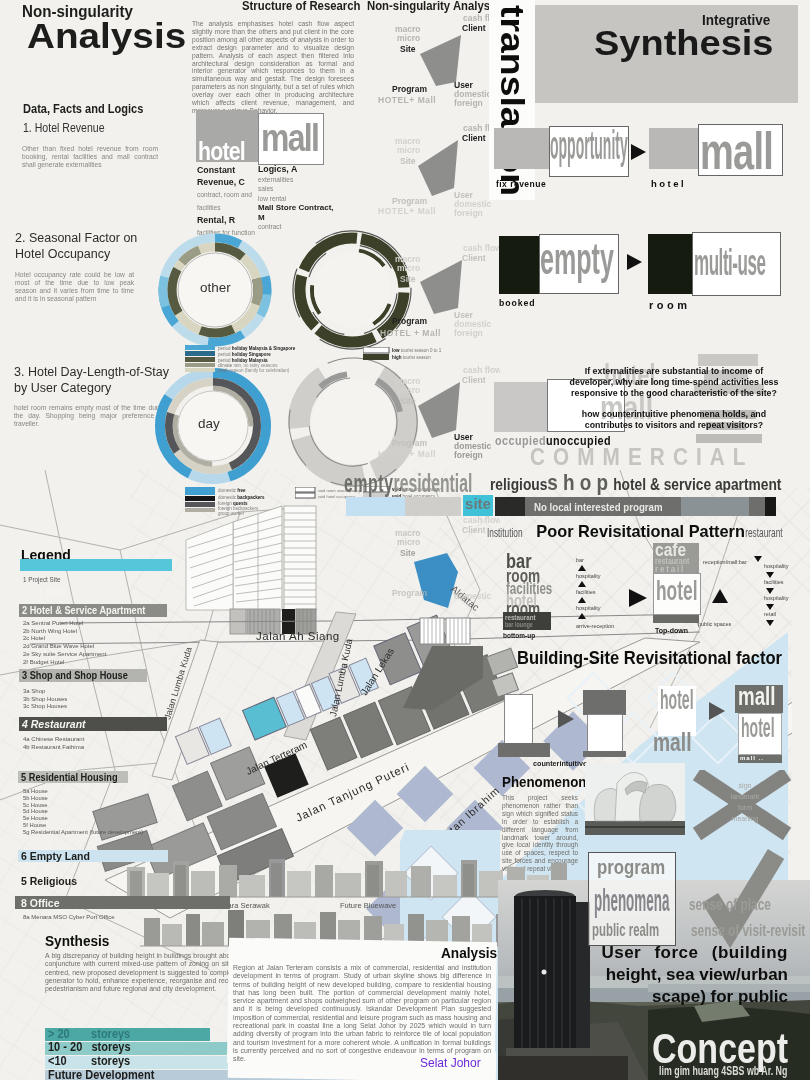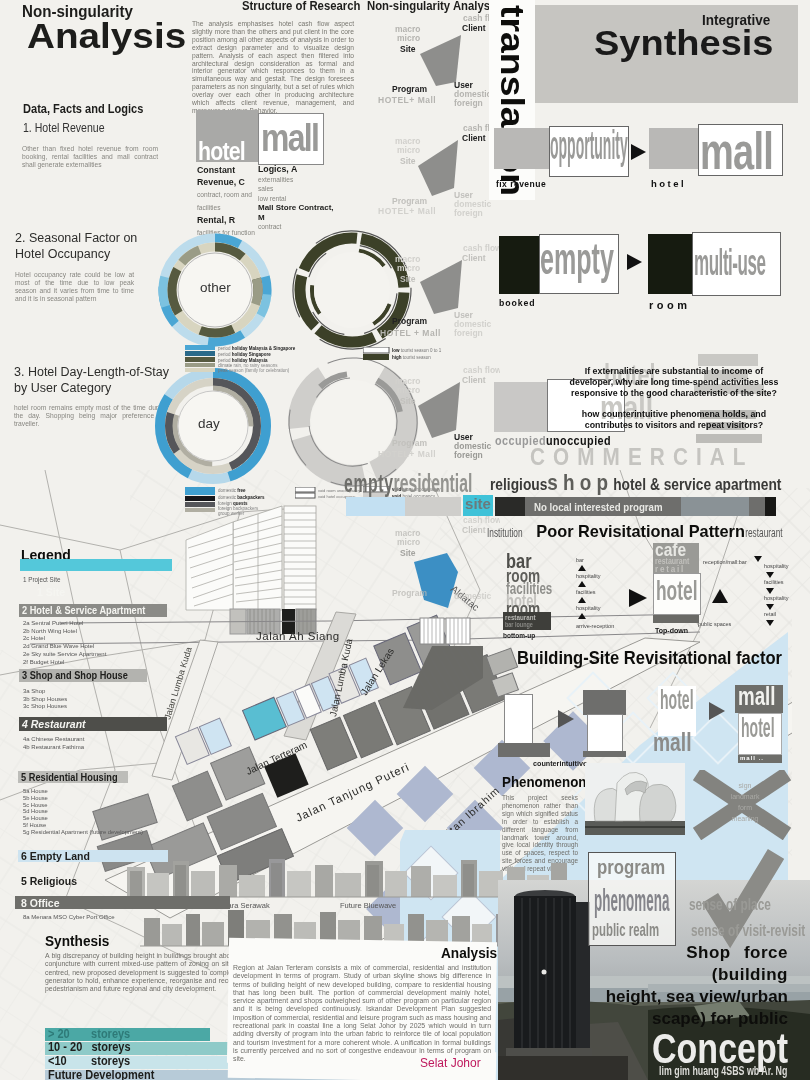--- a/index.html
+++ b/index.html
@@ -714,21 +714,21 @@
       <path d="M48 18 V168"></path>
       <path d="M56 18 V168"></path>
       <path d="M64 18 V168"></path>
       <path d="M72 18 V168"></path>
     </g>
 <circle cx="46" cy="92" r="2.5" fill="#e8e8e6"></circle>
 <rect x="8" y="168" width="86" height="10" fill="#4e4e4a"></rect>
 <rect x="0" y="176" width="130" height="24" fill="#302f2b"></rect>
 </svg>
 
-<div class="abs bold" style="left:598px;top:942px;z-index:6;width:190px;font-size:17px;line-height:22px;color:#0d0d0b;text-align:right;"><span style="letter-spacing:0.5px;word-spacing:8px;">Shop force (building</span><br>height, sea view/urban<br>scape) for public</div>
+<div class="abs bold" style="left:598px;top:942px;z-index:6;width:190px;font-size:17px;line-height:22px;color:#0d0d0b;text-align:right;"><span style="letter-spacing:0.5px;word-spacing:8px;">User force (building</span><br>height, sea view/urban<br>scape) for public</div>
 
 <div class="abs bold cx" style="left:652px;top:1025px;font-size:42px;color:#ececea;transform:scaleX(0.81);z-index:6;">Concept</div>
 
 <div class="abs bold cx" style="left:659px;top:1063px;font-size:13px;color:#dcdcd8;transform:scaleX(0.68);z-index:6;">lim gim huang 4SBS wb Ar. Ng</div>
 
 <div class="abs bold cx" style="left:21px;top:547px;font-size:14px;color:#0d0d0b;">Legend</div>
 
 <div class="abs" style="left:20px;top:559px;width:152px;height:12px;background:#54c8da;"></div>
 <div class="abs bold cx" style="left:37px;top:559px;font-size:10.5px;color:#f5f5f1;margin-top:27px;">1 Site</div>
 <div class="abs cx" style="left:23px;top:576px;font-size:6.3px;color:#555;">1 Project Site</div>
@@ -771,13 +771,13 @@
 <div class="abs" style="left:45px;top:1070px;width:315px;height:13px;background:#b7cbd8;"></div>
 <div class="abs bold cx" style="left:48px;top:1068px;font-size:12.5px;color:#1d1d1b;transform:scaleX(0.88);">Future Development</div>
 
 <div class="abs" style="left:228px;top:940px;width:268px;height:125px;background:#fbfbf9;transform:rotate(1deg);"></div>
 <div class="abs" style="left:228px;top:1050px;width:268px;height:30px;background:#fbfbf9;transform:rotate(1deg);"></div>
 
 <div class="abs bold cx" style="left:441px;top:944px;font-size:15.5px;color:#0d0d0b;transform:scaleX(0.88);">Analysis</div>
 
 <div class="abs jt" style="left:233px;top:964px;width:258px;font-size:6.9px;line-height:8.3px;color:#6e6d68;">Region at Jalan Terteram consists a mix of commercial, residential and institution development in terms of program. Study of urban skyline shows big difference in terms of building height of new developed building, compare to residential housing that has long been built. The portion of commercial development mainly hotel, service apartment and shops outweighed sum of other program on particular region and it is being developed continuously. Iskandar Development Plan suggested imposition of commercial, residential and leisure program such as mass housing and recreational park in coastal line a long Selat Johor by 2025 which would in turn adding diversity of program into the urban fabric to reinforce tile of local population and tourism investment for a more coherent whole. A unification in formal buildings is currently perceived and no sort of congestive endeavour in terms of program on site.</div>
 
-<div class="abs cx" style="left:420px;top:1056px;font-size:12px;color:#be185d;">Selat Johor</div>
+<div class="abs cx" style="left:420px;top:1056px;font-size:12px;color:#6d28d9;">Selat Johor</div>
 
 </body></html>

